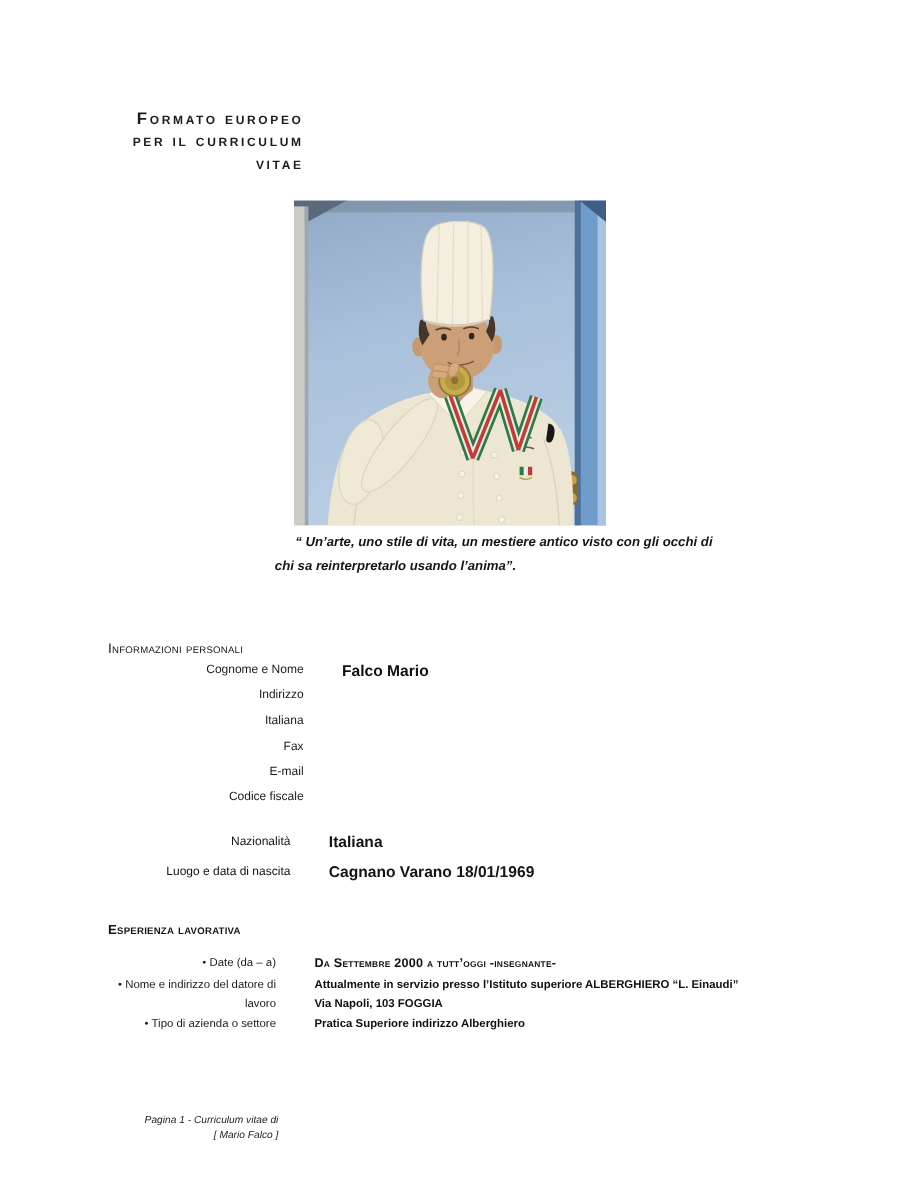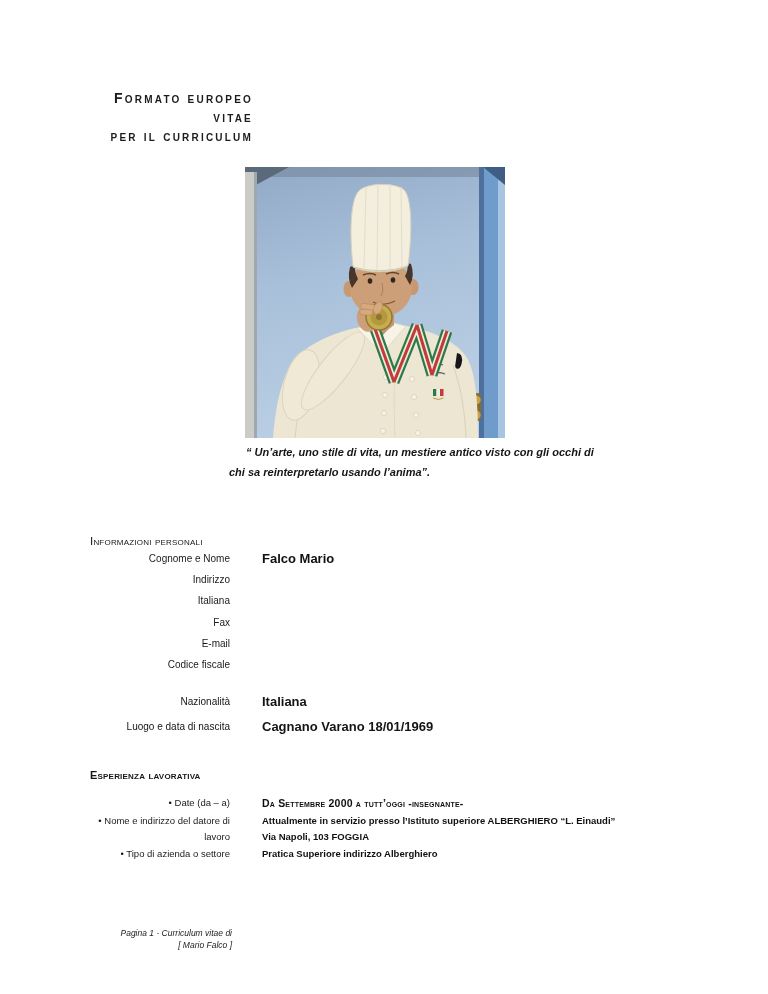--- a/index.html
+++ b/index.html
@@ -28,26 +28,26 @@
   .quote .l1{padding-left:17px;}
 
   
   .sec-title{
     position:absolute;left:90px;
     font-variant:small-caps;letter-spacing:0.2px;color:#161616;
   }
   .info-title{top:535px;font-size:11.5px;}
   .exp-title{top:769px;font-size:11px;font-weight:bold;}
 
-  .info-rows{position:absolute;left:0;top:552px;width:740px;}
+  .info-rows{position:absolute;left:0;top:552px;width:740px;padding-left:23px;}
   .info-row{display:flex;height:21.2px;}
   .info-row .lab{width:230px;text-align:right;font-size:10px;line-height:13px;color:#1a1a1a;}
   .info-row .val{margin-left:32px;font-size:13px;font-weight:bold;line-height:14px;color:#101010;text-align:center;}
 
-  .abs-row{position:absolute;left:0;width:740px;display:flex;}
+  .abs-row{position:absolute;left:0;width:740px;display:flex;padding-left:12px;}
   .abs-row .lab{width:230px;text-align:right;font-size:10px;line-height:13px;}
   .abs-row .val{margin-left:32px;font-size:13px;font-weight:bold;line-height:14px;}
   .row-nat{top:695px;}
   .row-birth{top:720px;}
 
   .exp-rows{position:absolute;left:0;top:795px;width:768px;}
   .exp-row{display:flex;margin-bottom:1px;}
   .exp-row .lab{
     width:230px;box-sizing:border-box;padding-left:72px;
     text-align:right;font-size:9.5px;line-height:16px;color:#1a1a1a;
@@ -61,22 +61,22 @@
     font-style:italic;font-size:8.5px;line-height:11.5px;color:#222;
   }
 </style>
 </head>
 <body>
 
 <div class="page">
 
   <div class="cv-heading">
     <div>Formato europeo</div>
+    <div>per il curriculum</div>
     <div>vitae</div>
-    <div>per il curriculum</div>
   </div>
 
   <div class="photo-wrap">
     <svg viewBox="0 0 260 271" width="260" height="271" aria-hidden="true">
       <defs>
         <linearGradient id="wallGrad" x1="0" y1="0" x2="0.25" y2="1">
           <stop offset="0" stop-color="#90a9c6"></stop>
           <stop offset="0.45" stop-color="#a9c0da"></stop>
           <stop offset="1" stop-color="#bacfe4"></stop>
         </linearGradient>

